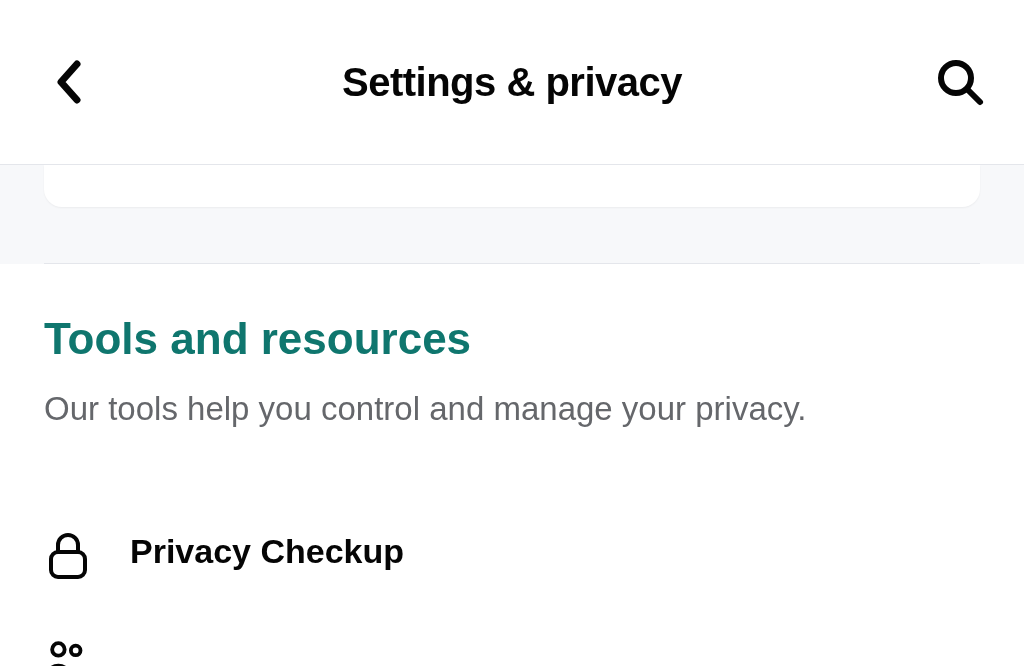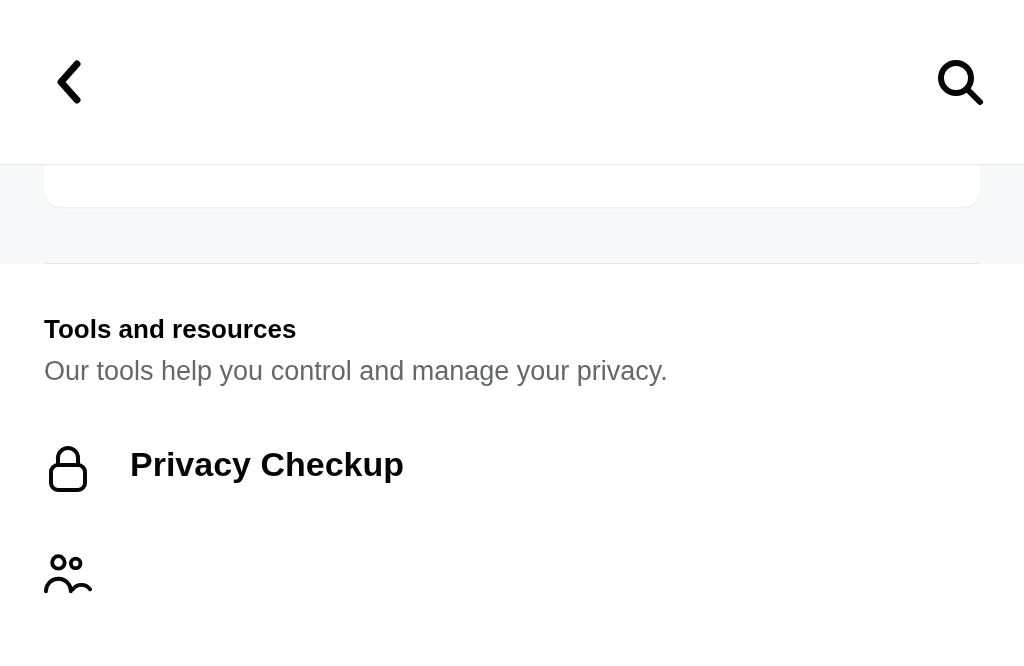--- a/index.html
+++ b/index.html
@@ -62,30 +62,30 @@
     }
     .divider {
       height: 1px;
       background: #e4e6eb;
     }
     .section {
       background: #ffffff;
       padding: 50px 44px 0 44px;
     }
     .section-title {
-      font-size: 26px;
+      font-size: 44px;
       font-weight: 800;
-      color: #000000;
-      margin-bottom: 8px;
+      color: #0f766e;
+      margin-bottom: 23px;
     }
     .section-sub {
-      font-size: 27px;
+      font-size: 33px;
       color: #65676b;
       line-height: 1.35;
-      margin-bottom: 28px;
+      margin-bottom: 72px;
     }
     .row {
       display: flex;
       gap: 38px;
       padding: 28px 0;
       cursor: pointer;
     }
     .row-icon {
       width: 48px;
       height: 48px;
@@ -103,20 +103,21 @@
   </style>
 </head>
 <body>
 
 <div class="header">
   <div class="back-btn">
     <svg width="26" height="44" viewBox="0 0 26 44" fill="none">
       <path d="M22 4 L6 22 L22 40" stroke="#050505" stroke-width="7" stroke-linecap="round" stroke-linejoin="round"></path>
     </svg>
   </div>
+  <div class="title">Settings &amp; privacy</div>
   <div class="search-btn">
     <svg width="50" height="50" viewBox="0 0 50 50" fill="none">
       <circle cx="21" cy="21" r="15" stroke="#050505" stroke-width="6"></circle>
       <line x1="33" y1="33" x2="45" y2="45" stroke="#050505" stroke-width="6" stroke-linecap="round"></line>
     </svg>
   </div>
 </div>
 
 <div class="content">
   <div class="card-stub"></div>

